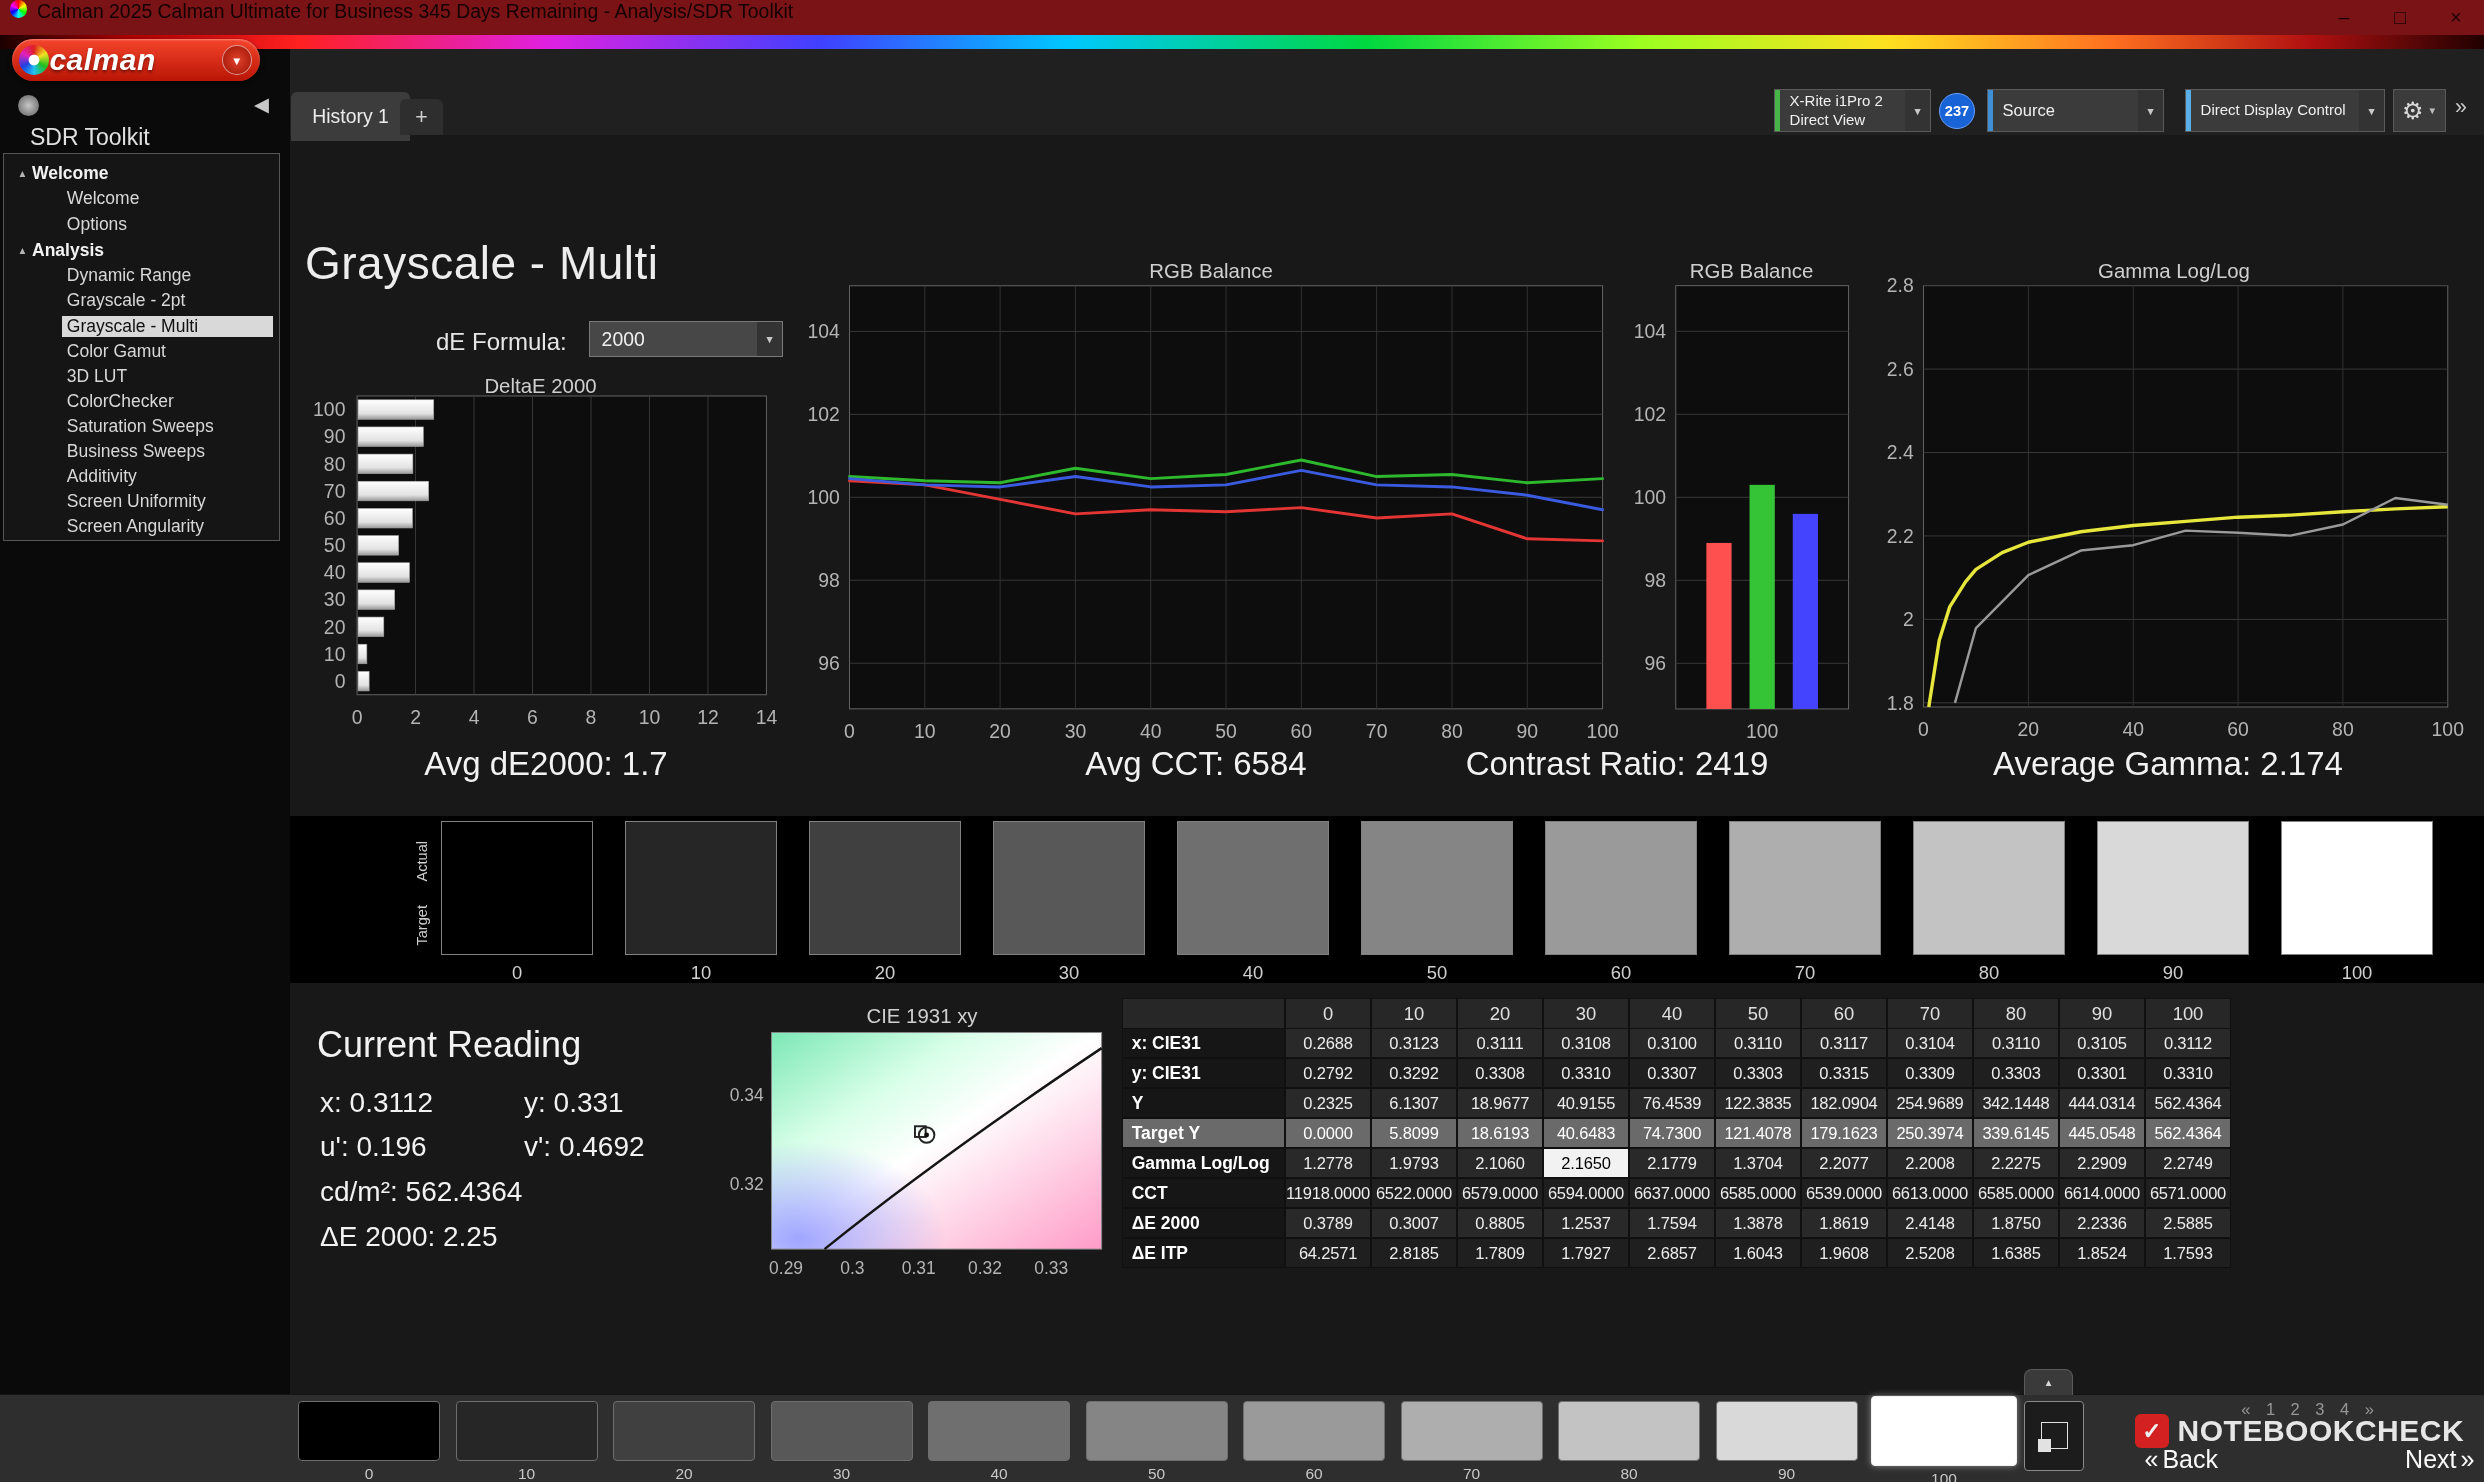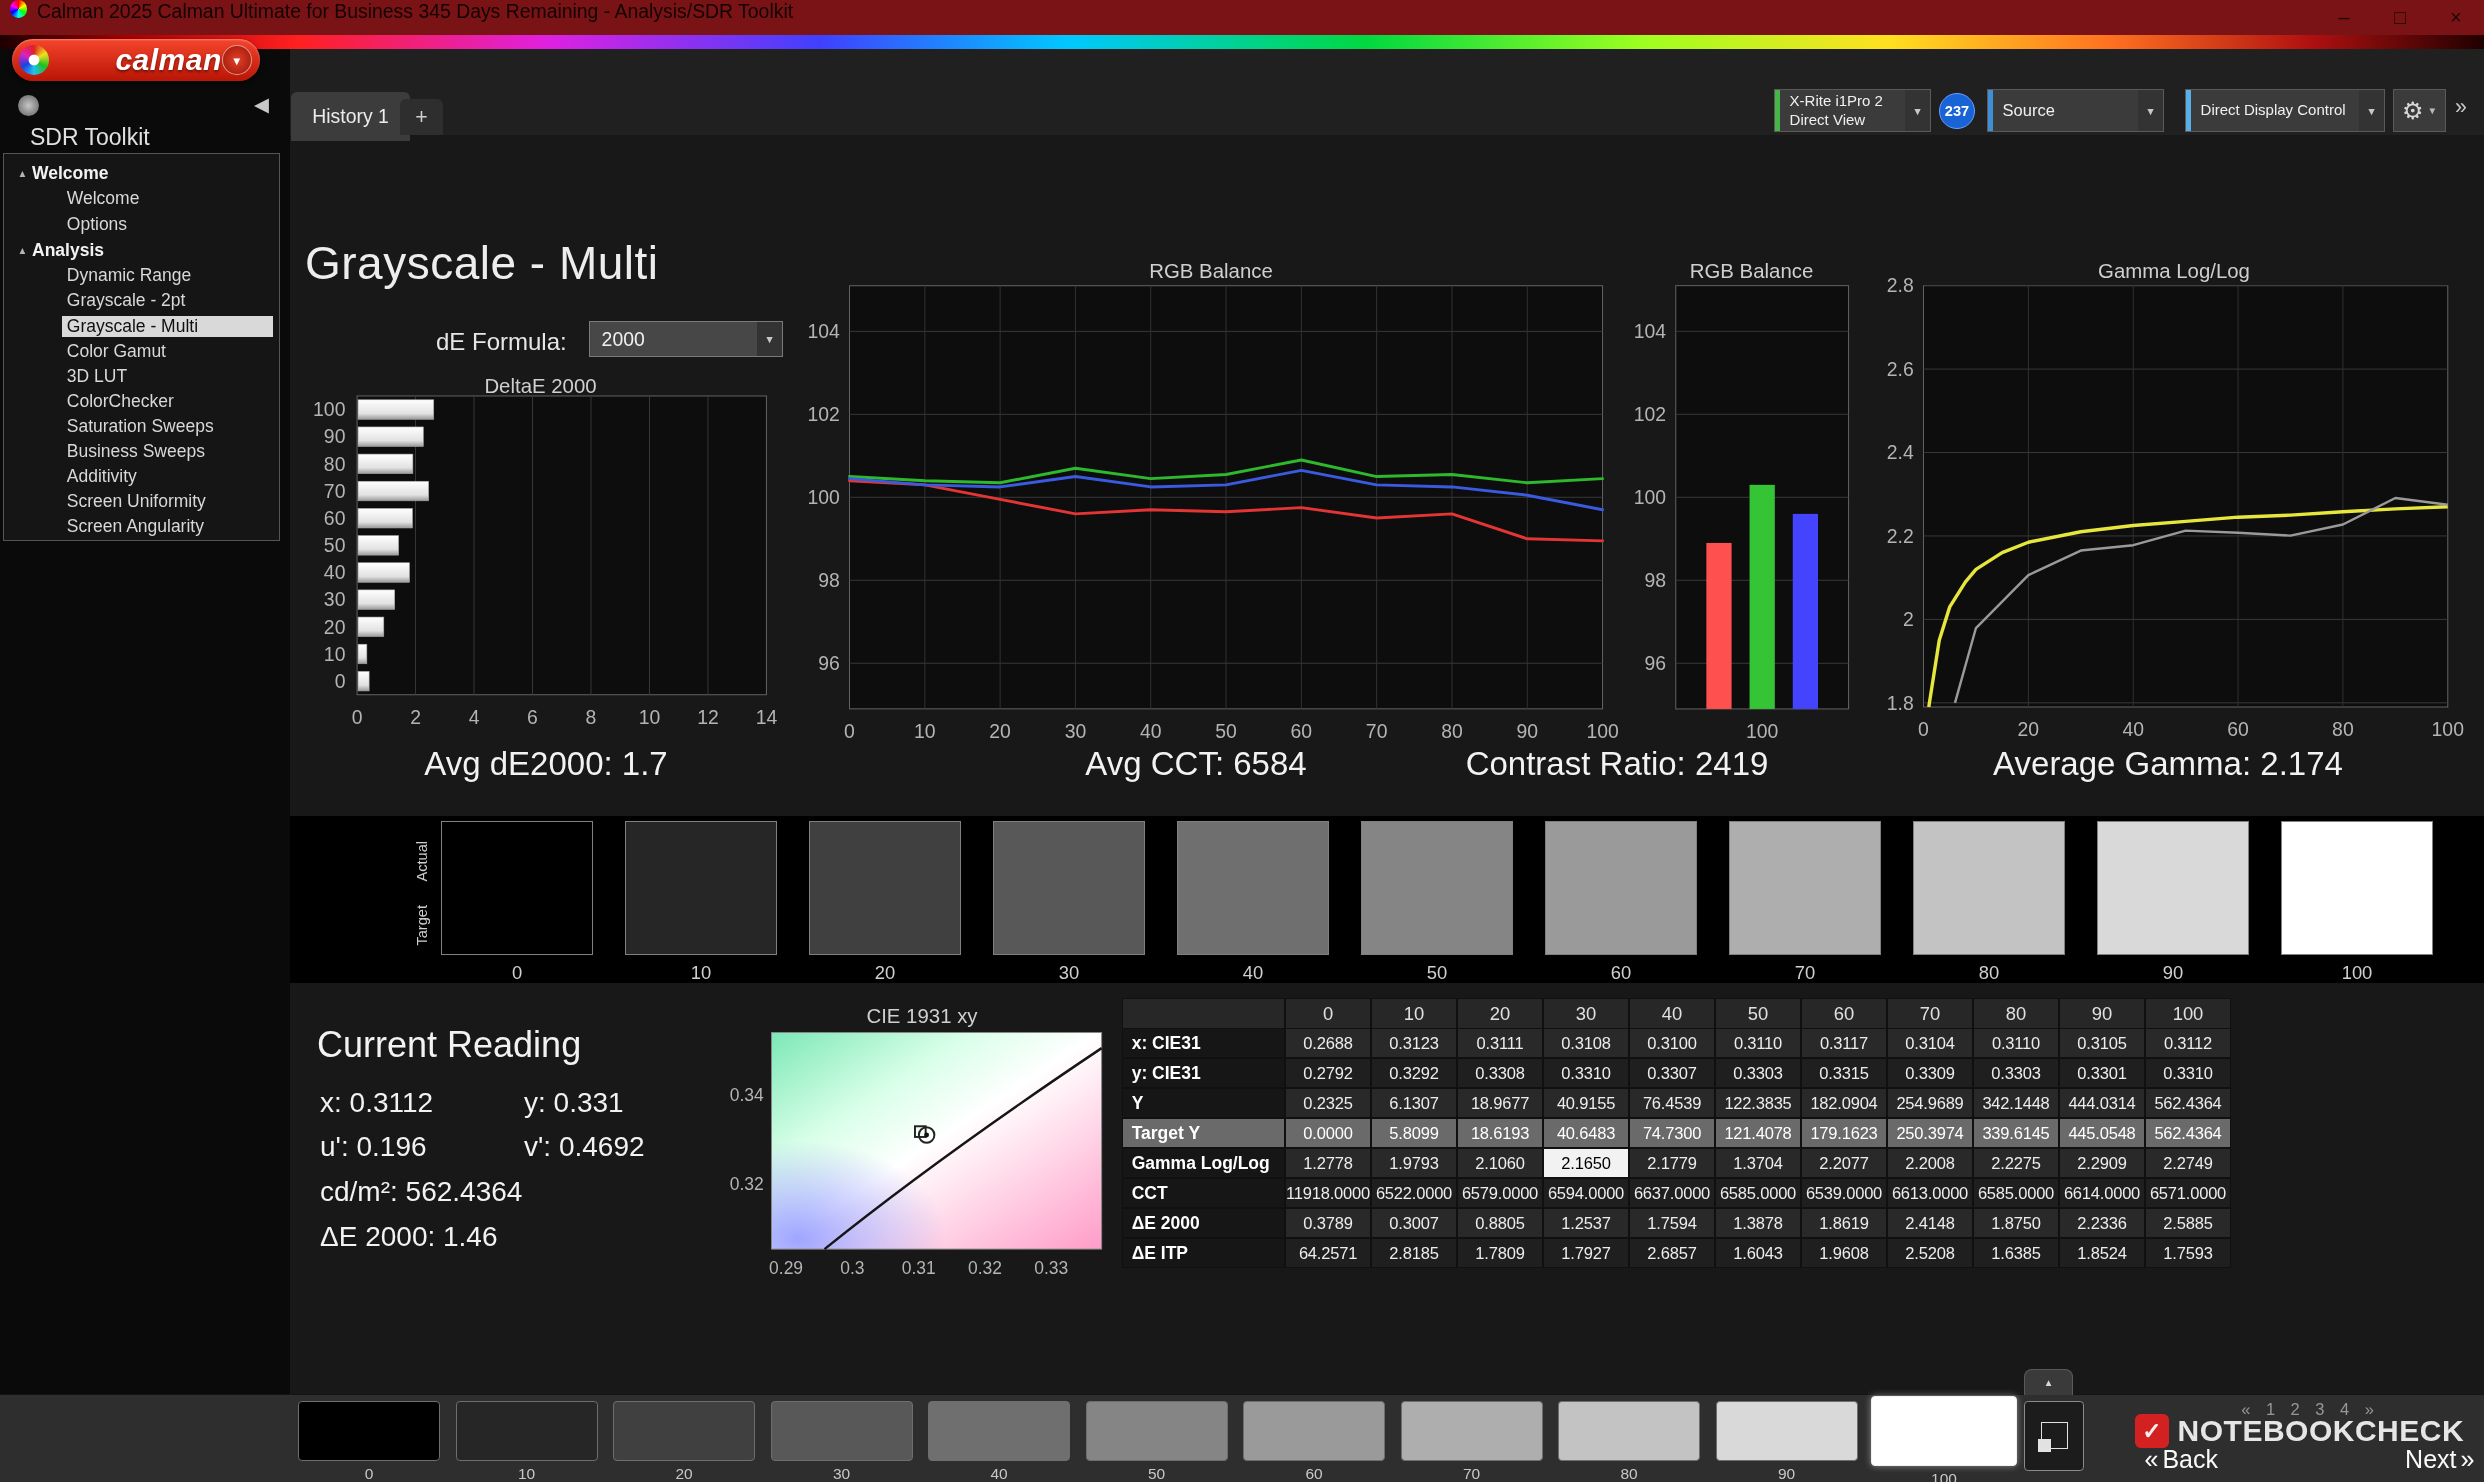--- a/index.html
+++ b/index.html
@@ -19,21 +19,21 @@
   
   #sidebar{position:absolute;left:0;top:49px;width:290px;height:1346px;background:#0a0a0a}
   #headerband{position:absolute;left:290px;top:49px;width:2194px;height:86px;background:#202020}
   #content{position:absolute;left:290px;top:135px;width:2194px;height:1260px;background:#181818}
 
   
   #logo{position:absolute;left:11.6px;top:39px;width:248px;height:42px;border-radius:21.3px;background:linear-gradient(#f5452c,#b91505);
     box-shadow:inset 0 1px 1.9px rgba(255,255,255,.35),0 1.9px 4.9px rgba(0,0,0,.55);display:flex;align-items:center;padding:0 7.8px;z-index:5}
   .pinwheel{width:30px;height:30px;border-radius:50%;flex:0 0 auto;
     background:radial-gradient(circle at 50% 50%,#fff 0 4.9px,rgba(255,255,255,0) 5.8px),conic-gradient(#e02020,#f0e020,#20c020,#20c0f0,#2040e0,#e020c0,#e02020)}
-  .logotext{flex:1;text-align:right;color:#fff;font-size:30px;font-weight:700;font-style:italic;letter-spacing:0.5px;text-shadow:0 1.9px 2.9px rgba(0,0,0,.45)}
+  .logotext{flex:1;text-align:left;color:#fff;font-size:30px;font-weight:700;font-style:italic;letter-spacing:0.5px;text-shadow:0 1.9px 2.9px rgba(0,0,0,.45)}
   .logodrop{width:30px;height:30px;border-radius:50%;background:radial-gradient(#e0422a,#9c1204);border:1.9px solid rgba(255,255,255,.55);
     display:flex;align-items:center;justify-content:center;color:#fff;font-size:11.6px;flex:0 0 auto}
 
   
   .tab{position:absolute;background:#3c3c3c;border-radius:5.8px 5.8px 0 0;color:#ececec;font-size:19.4px;display:flex;align-items:center;justify-content:center}
   #tab-history{left:291px;top:92px;height:49px;padding:0 21.3px}
   #tab-add{left:400px;top:99px;width:43px;height:36px;background:#2e2e2e;color:#cfcfcf;font-size:21.3px}
 
   
   .ddbox{position:absolute;top:89px;height:43px;background:#3b3b3b;border:1px solid #5a5a5a;display:flex;align-items:stretch;color:#f0f0f0}
@@ -418,21 +418,21 @@
         </div>
       </div>
   </div>
 
   <div id="cr-title">Current Reading</div>
   <div class="crval" style="left:320px;top:1087px">x: 0.3112</div>
   <div class="crval" style="left:524px;top:1087px">y: 0.331</div>
   <div class="crval" style="left:320px;top:1131px">u': 0.196</div>
   <div class="crval" style="left:524px;top:1131px">v': 0.4692</div>
   <div class="crval" style="left:320px;top:1176px">cd/m²: 562.4364</div>
-  <div class="crval" style="left:320px;top:1221px">ΔE 2000: 1.46</div>
+  <div class="crval" style="left:320px;top:1221px">ΔE 2000: 2.25</div>
 
   <div class="chart-title" style="left:718px;width:408px;top:1005px">CIE 1931 xy</div>
   <svg id="cie-svg" class="abs" style="left:718px;top:1017px" width="408" height="268" viewBox="0 0 420 276">
     <defs>
       <linearGradient id="cieg" x1="0" y1="0" x2="1" y2="1">
         <stop offset="0" stop-color="#7ce8b6"></stop>
         <stop offset="0.3" stop-color="#d8ffe8"></stop>
         <stop offset="0.5" stop-color="#ffffff"></stop>
         <stop offset="0.72" stop-color="#ffd4e6"></stop>
         <stop offset="1" stop-color="#ff9cc8"></stop>

